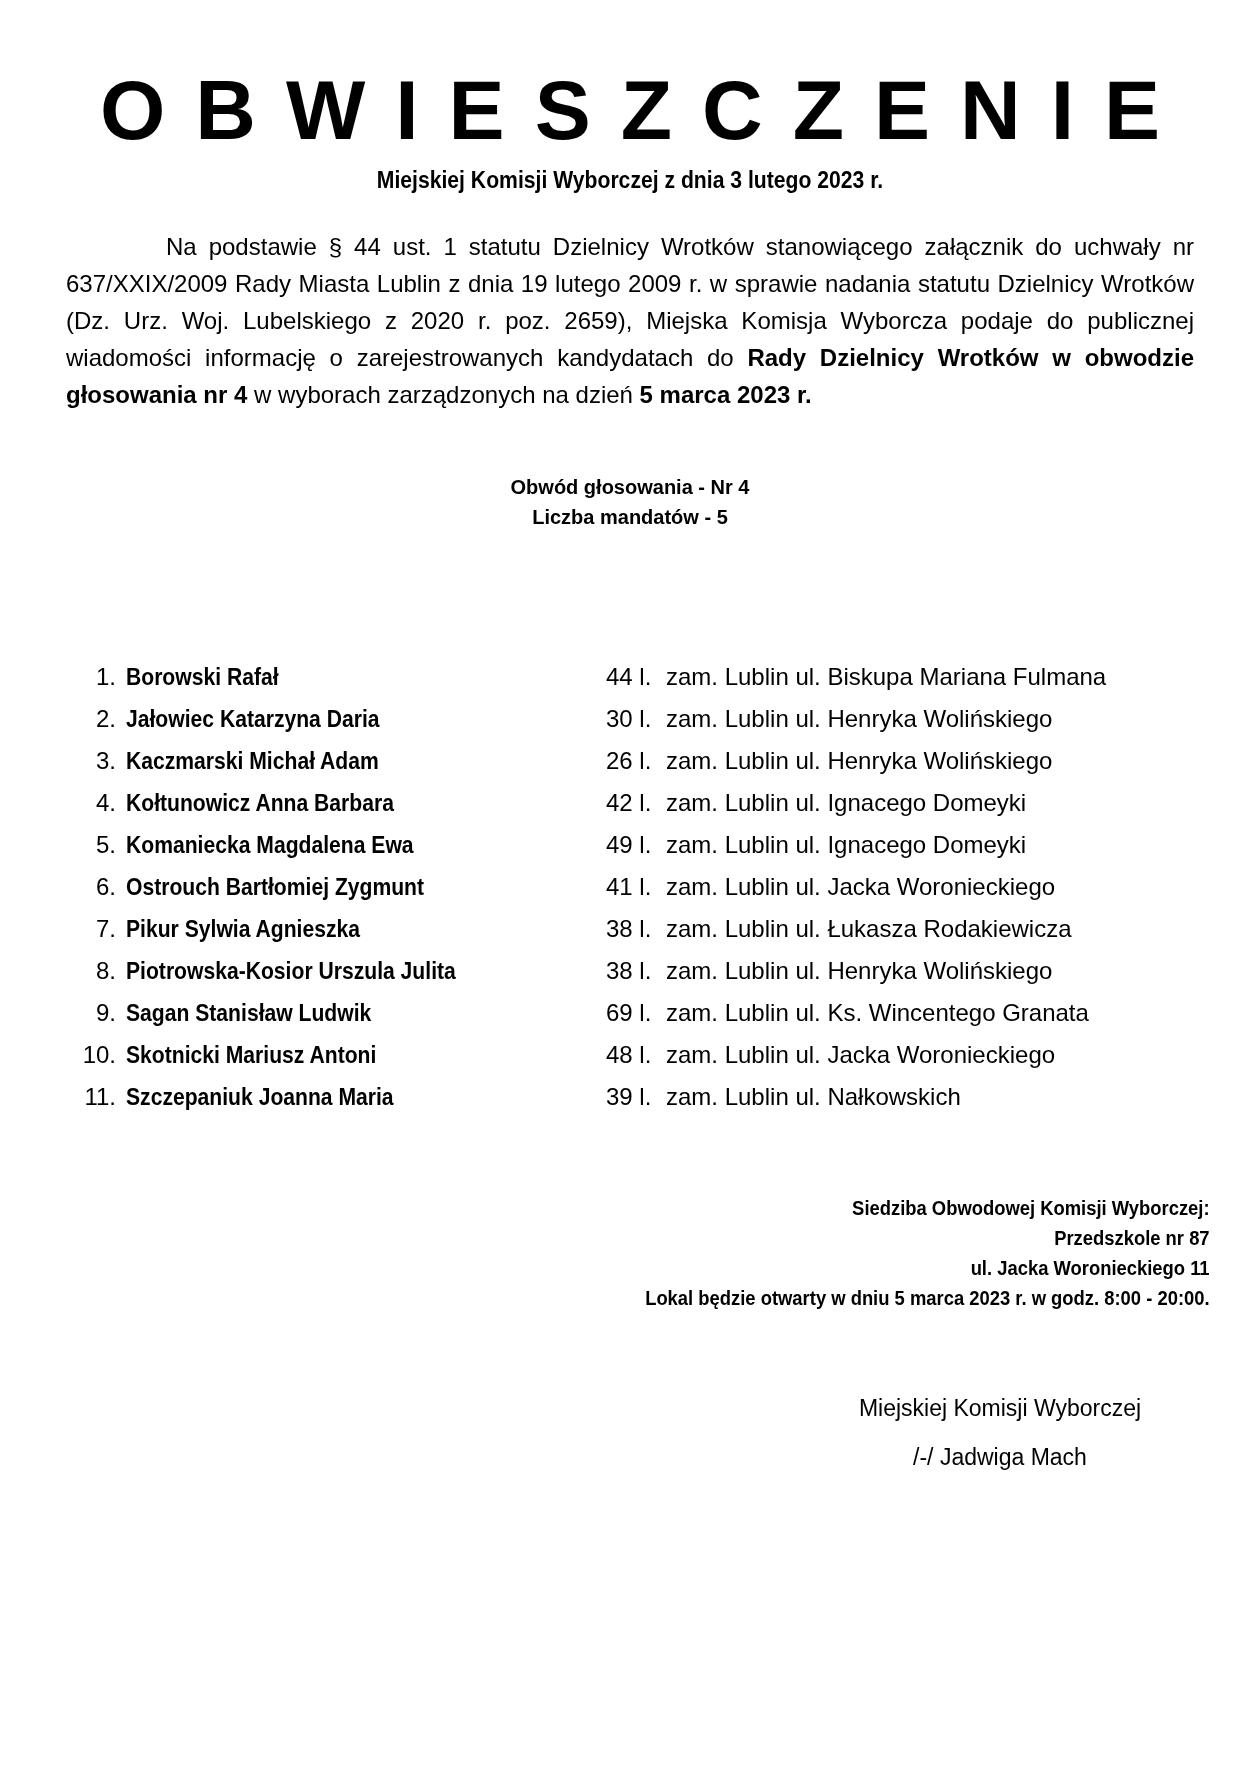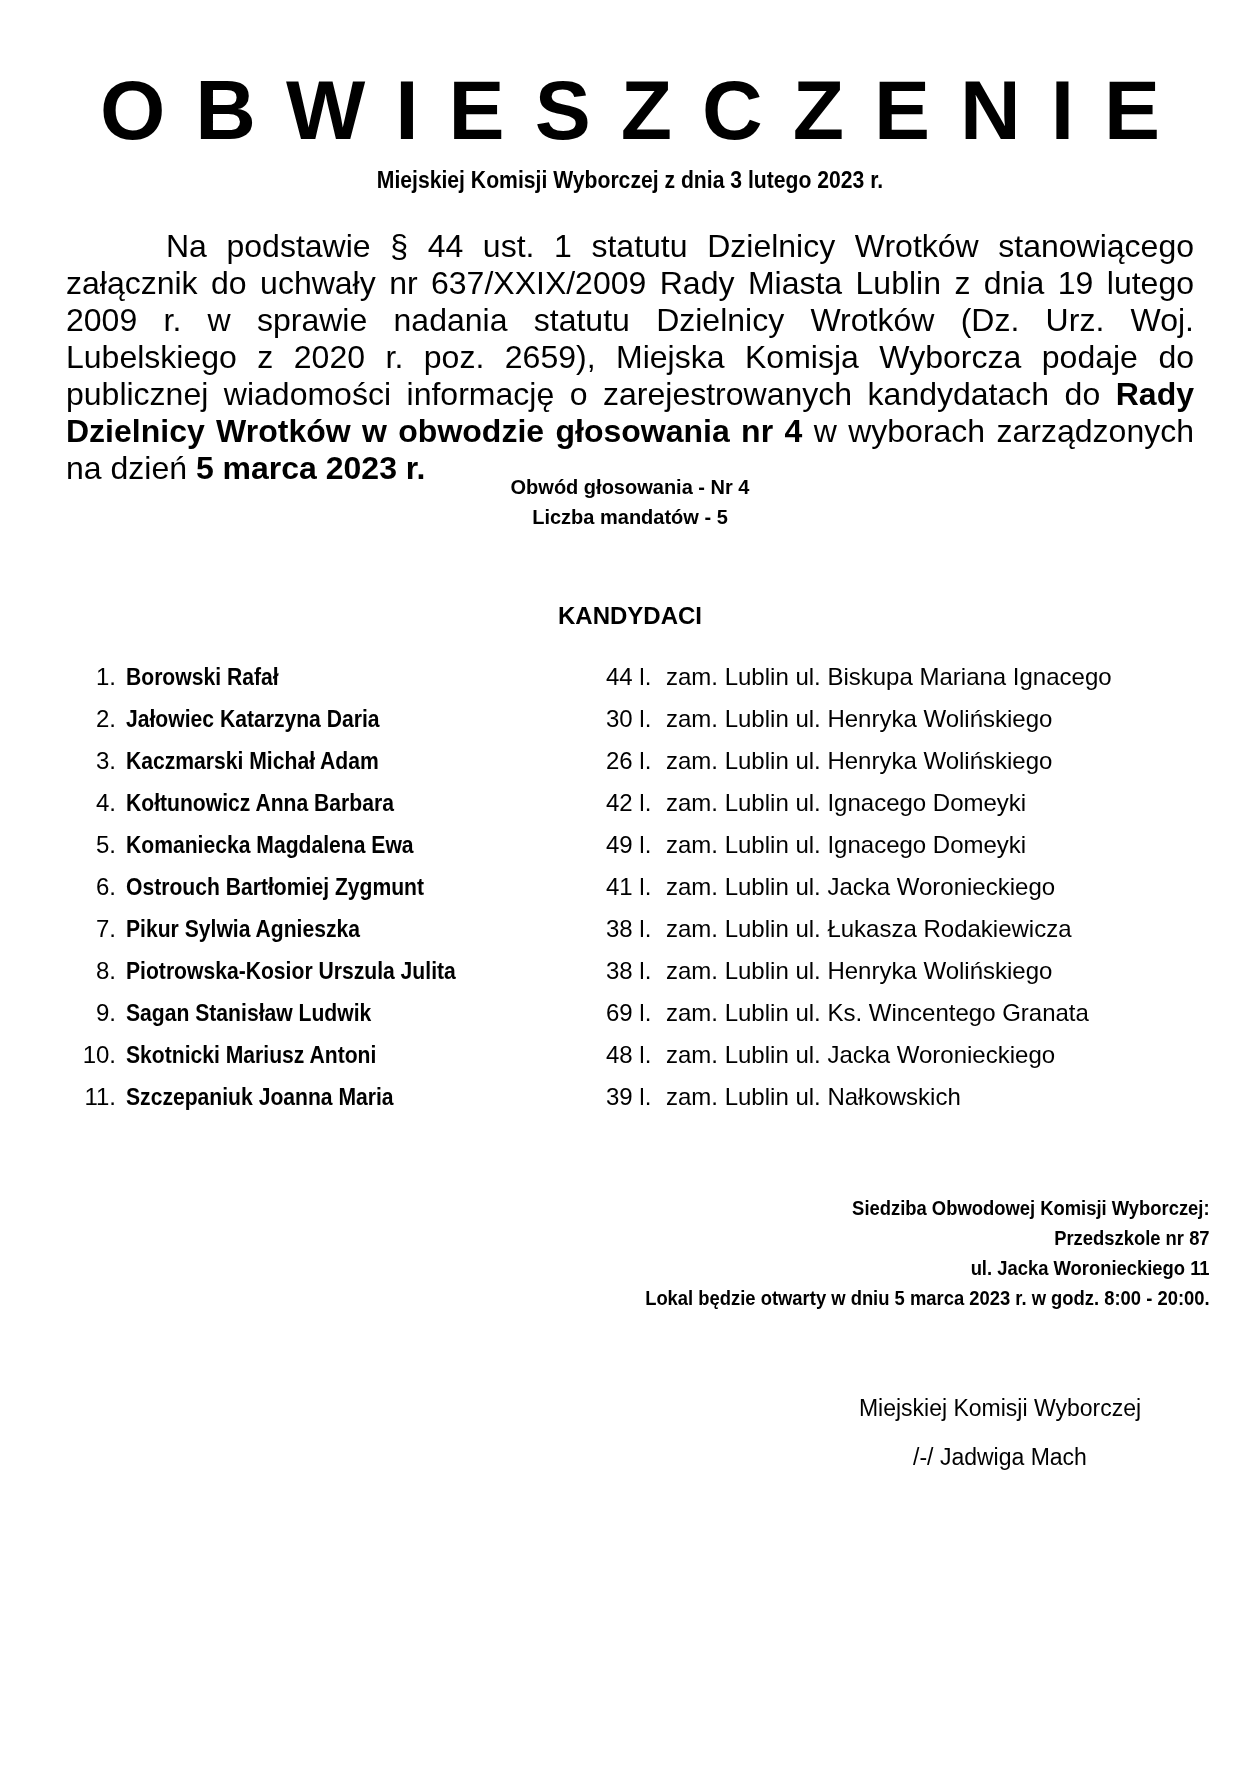--- a/index.html
+++ b/index.html
@@ -1,20 +1,20 @@
 <!DOCTYPE html>
 <html><head>
 <meta charset="utf-8">
 <style>
   html, body { margin: 0; padding: 0; background: #ffffff; }
   body { width: 1260px; height: 1782px; position: relative; overflow: hidden; color: #000; font-family: "Liberation Sans", sans-serif; }
   .page { position: absolute; left: 0; top: 0; width: 1260px; height: 1782px; }
   .title { position: absolute; left: 0; right: 0; top: 68px; text-align: center; font-weight: bold; font-size: 84px; letter-spacing: 30px; line-height: 1; padding-left: 30px; }
   .subtitle { position: absolute; left: 0; right: 0; top: 167px; text-align: center; font-weight: bold; font-size: 23px; font-family: "Liberation Sans", sans-serif; transform: scaleX(0.92); }
-  .para { position: absolute; left: 66px; width: 1128px; top: 228px; font-size: 32px; line-height: 37px; text-align: justify; }
+  .para { position: absolute; left: 66px; width: 1128px; top: 228px; font-size: 24px; line-height: 37px; text-align: justify; }
   .para .indent { display: inline-block; width: 100px; }
   .para b { font-weight: bold; }
   .circuit { position: absolute; left: 0; right: 0; top: 472px; text-align: center; font-weight: bold; font-size: 20px; line-height: 30px; }
   .cand-head { position: absolute; left: 0; right: 0; top: 602px; text-align: center; font-weight: bold; font-size: 24px; }
   .cand-list { position: absolute; left: 0; top: 662px; width: 1260px; }
   .cand-row { position: relative; height: 42px; font-size: 24px; line-height: 30px; }
   .cand-num { position: absolute; left: 70px; width: 46px; text-align: right; }
   .cand-name { position: absolute; left: 126px; font-weight: bold; transform: scaleX(0.88); transform-origin: left; }
   .cand-age { position: absolute; left: 606px; width: 48px; }
   .cand-addr { position: absolute; left: 666px; }
@@ -32,28 +32,27 @@
 
   <div class="para">
     <span class="indent"></span><span>Na podstawie § 44 ust. 1 statutu Dzielnicy Wrotków stanowiącego załącznik do uchwały nr 637/XXIX/2009 Rady Miasta Lublin z dnia 19 lutego 2009 r. w sprawie nadania statutu Dzielnicy Wrotków (Dz. Urz. Woj. Lubelskiego z 2020 r. poz. 2659), Miejska Komisja Wyborcza podaje do publicznej wiadomości informację o zarejestrowanych kandydatach do </span><b>Rady Dzielnicy Wrotków w obwodzie głosowania nr 4</b><span> w wyborach zarządzonych na dzień </span><b>5 marca 2023 r.</b>
   </div>
 
   <div class="circuit">
     <div>Obwód głosowania - Nr 4</div>
     <div>Liczba mandatów - 5</div>
   </div>
 
-  <div class="cand-head">KANDYDACI</div>
 
   <div class="cand-list" id="cand-list">
       <div class="cand-row">
         <span class="cand-num">1.</span>
         <span class="cand-name">Borowski Rafał</span>
         <span class="cand-age">44 l.</span>
-        <span class="cand-addr">zam. Lublin ul. Biskupa Mariana Ignacego</span>
+        <span class="cand-addr">zam. Lublin ul. Biskupa Mariana Fulmana</span>
       </div>
       <div class="cand-row">
         <span class="cand-num">2.</span>
         <span class="cand-name">Jałowiec Katarzyna Daria</span>
         <span class="cand-age">30 l.</span>
         <span class="cand-addr">zam. Lublin ul. Henryka Wolińskiego</span>
       </div>
       <div class="cand-row">
         <span class="cand-num">3.</span>
         <span class="cand-name">Kaczmarski Michał Adam</span>

